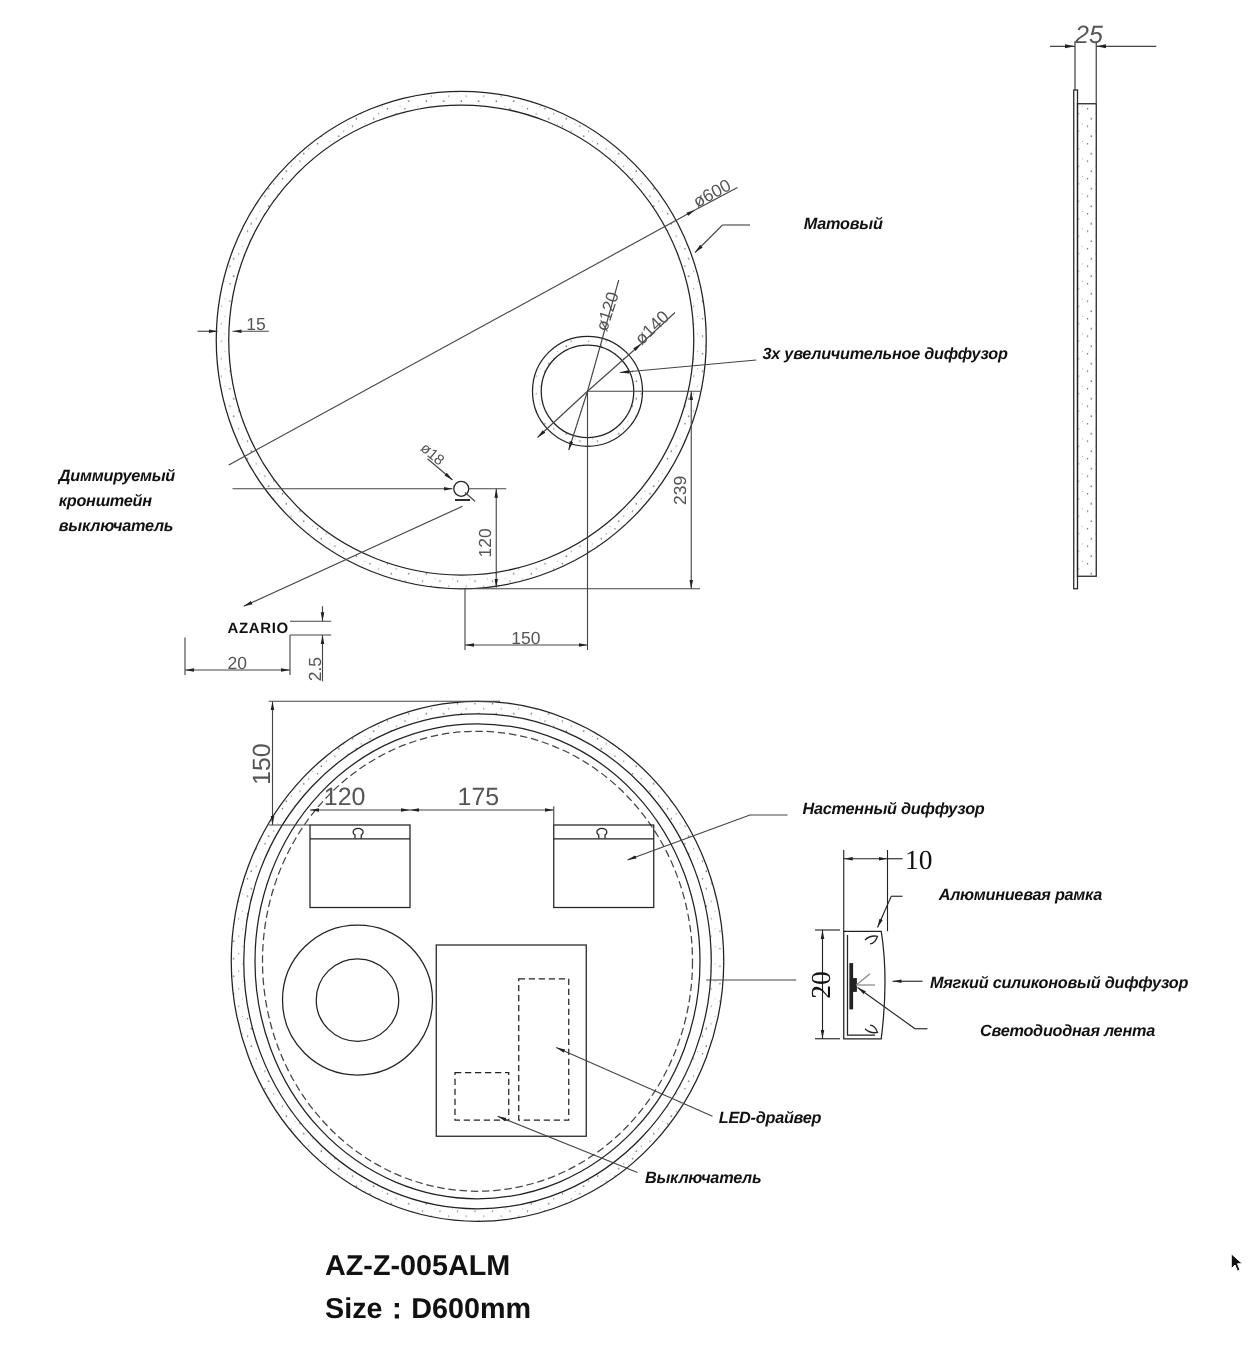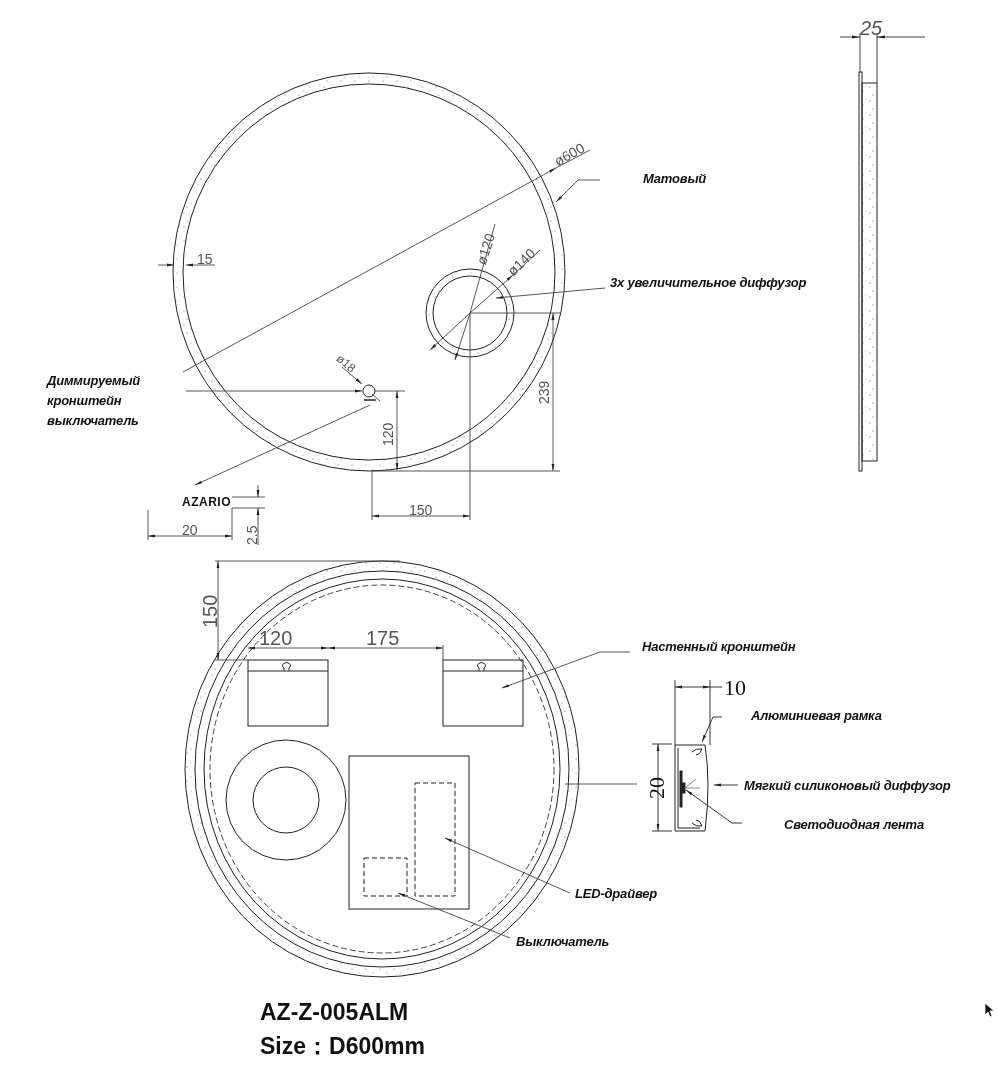--- a/index.html
+++ b/index.html
@@ -190,21 +190,21 @@
 
 <div class="brand">AZARIO</div>
 <div class="dim" style="left:182px;top:523px;">20</div>
 <div class="dim rot-90" style="left:245px;top:545px;">2.5</div>
 
 <div class="dim dim-lg" style="left:860px;top:18px;font-style:italic;">25</div>
 
 <div class="dim dim-lg rot-90" style="left:200px;top:628px;">150</div>
 <div class="dim dim-lg" style="left:259px;top:628px;">120</div>
 <div class="dim dim-lg" style="left:366px;top:628px;">175</div>
-<div class="lbl" style="left:642px;top:639px;">Настенный кронштейн</div>
+<div class="lbl" style="left:642px;top:639px;">Настенный диффузор</div>
 <div class="lbl" style="left:575px;top:886px;">LED-драйвер</div>
 <div class="lbl" style="left:516px;top:934px;">Выключатель</div>
 
 <div class="dim dim-serif" style="left:724px;top:677px;">10</div>
 <div class="dim dim-serif rot-90" style="left:646px;top:799px;">20</div>
 <div class="lbl" style="left:751px;top:708px;">Алюминиевая рамка</div>
 <div class="lbl" style="left:744px;top:778px;">Мягкий силиконовый диффузор</div>
 <div class="lbl" style="left:784px;top:817px;">Светодиодная лента</div>
 
 <div class="model" style="top:999px;">AZ-Z-005ALM</div>

